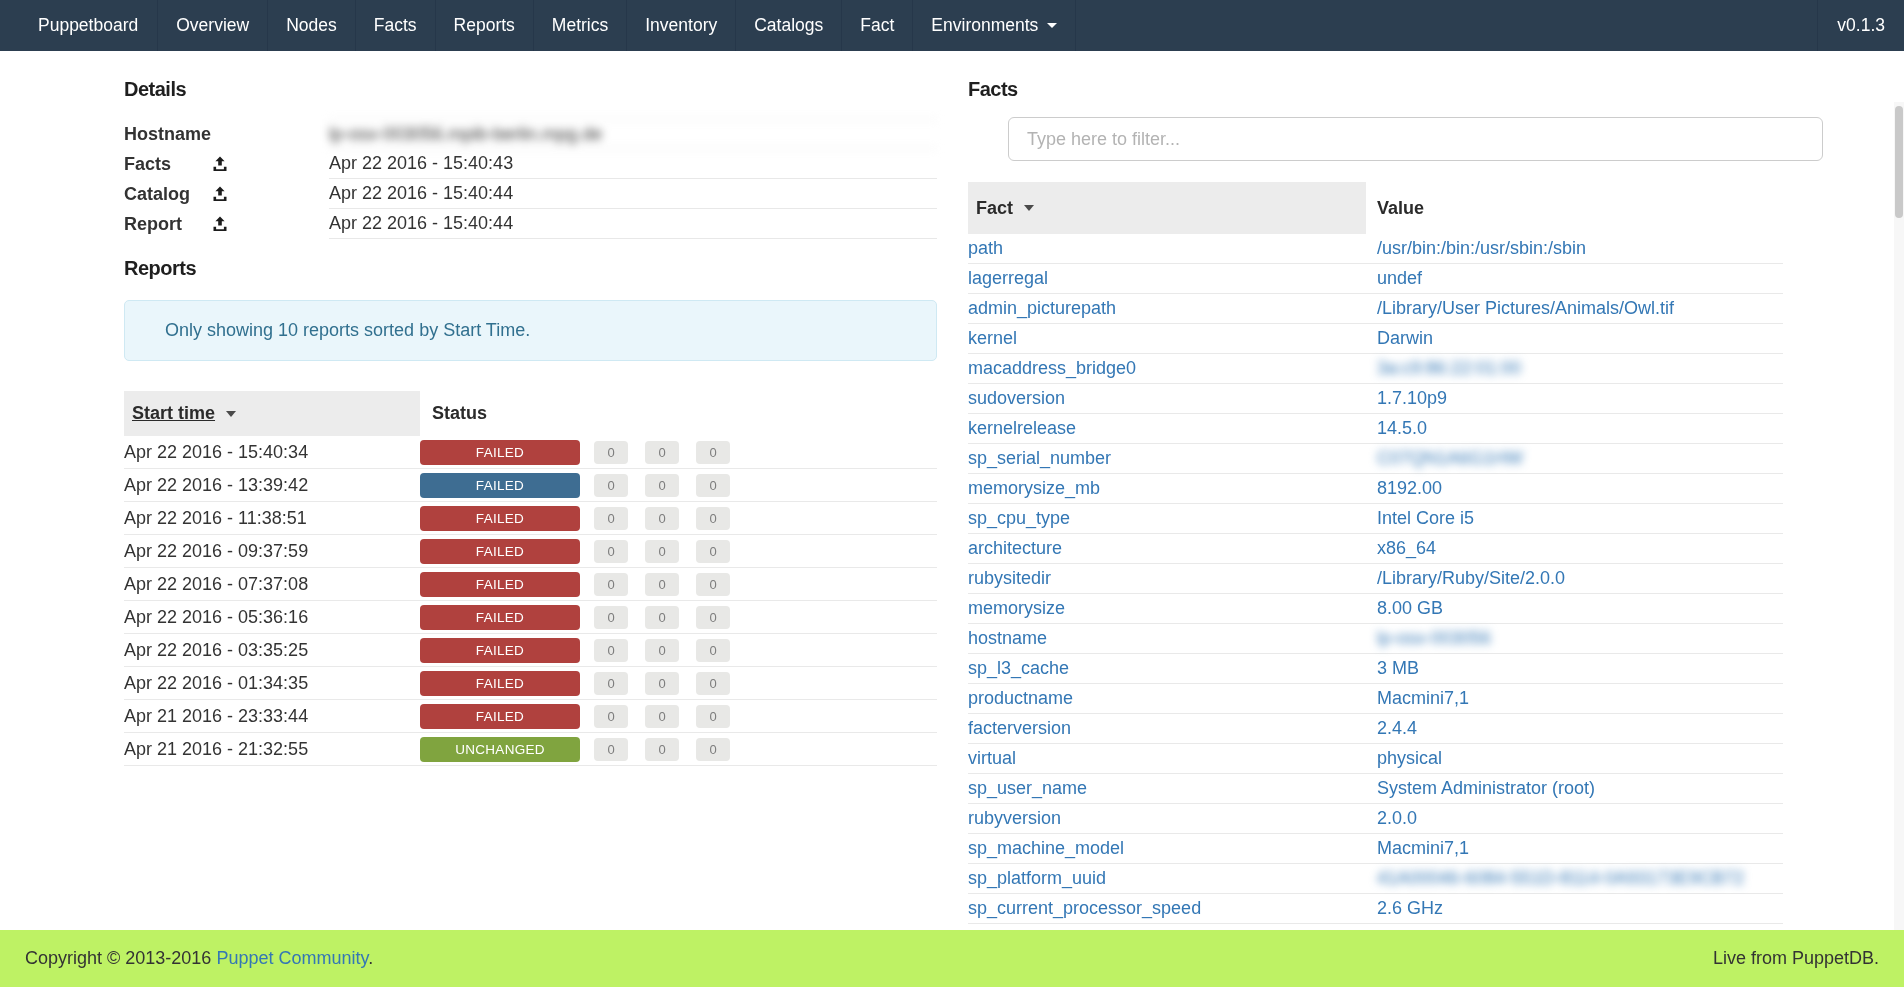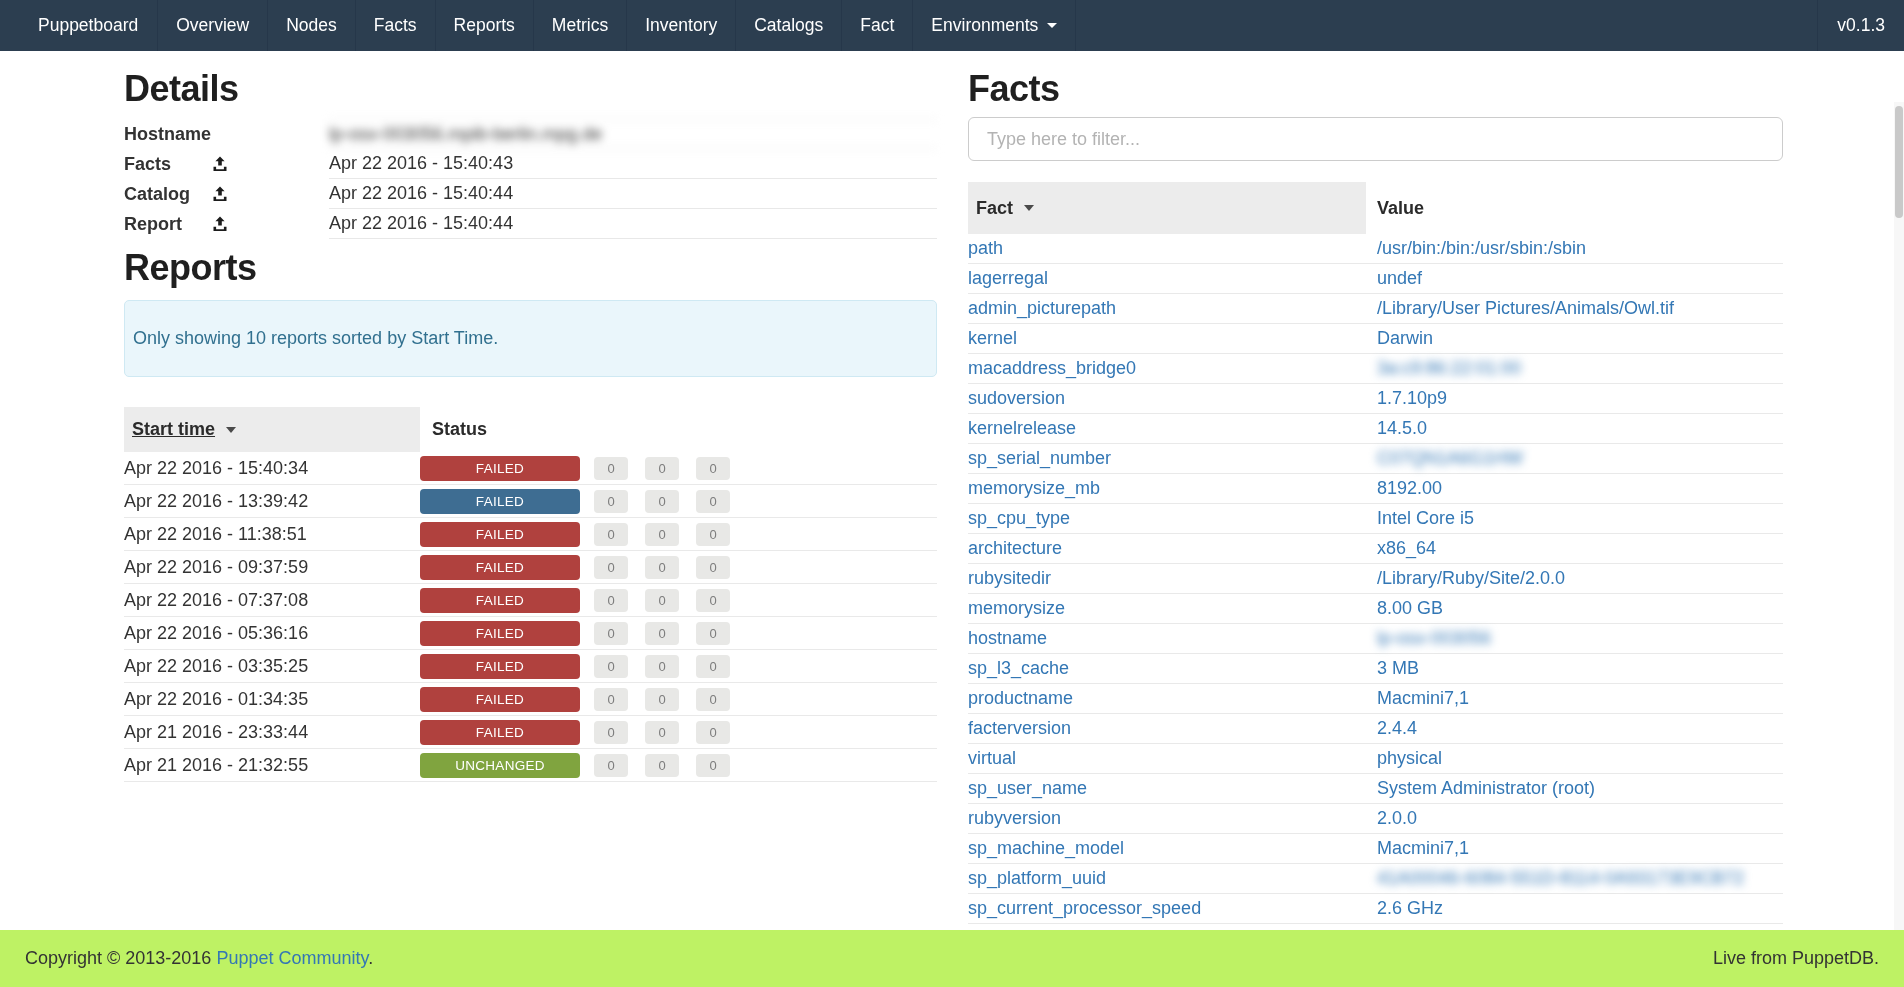--- a/index.html
+++ b/index.html
@@ -11,50 +11,50 @@
   .nav-cell { display:flex; align-items:center; padding:0 18px; border-right:1px solid #26374a; cursor:pointer; white-space:nowrap; }
   .nav-brand { padding:0 19px;margin-left:19px; }
   .nav-right { margin-left:auto; display:flex; align-items:stretch; }
   .nav-version { display:flex; align-items:center; padding:0 19px; border-left:1px solid #26374a; }
   .caret-down { width:0; height:0; border-top:5px solid #fff; border-left:5px solid transparent; border-right:5px solid transparent; margin-left:9px; display:inline-block; }
 
   main { position:absolute; top:51px; left:0; right:0; bottom:57px; overflow:hidden; }
   .col-left  { position:absolute; left:124px; top:0; width:813px; }
   .col-right { position:absolute; left:968px; top:0; width:815px; }
 
-  h2 { font-size:36px; font-weight:bold; color:#1f1f1f; margin-top:21px; letter-spacing:-0.5px; line-height:34px; }
+  h2 { font-size:20px; font-weight:bold; color:#1f1f1f; margin-top:21px; letter-spacing:-0.5px; line-height:34px; }
 
   
   .details-table { margin-top:13px; }
   .drow { display:flex; height:30px; align-items:center; font-size:18px; }
   .dlabel { width:205px; display:flex; align-items:center; font-weight:bold; color:#333; }
   .dlabel-text { width:88px; }
   .upload-icon { display:inline-flex; width:16px; height:16px; }
   .upload-icon svg { width:16px; height:16px; fill:#1c1c1c; }
   .dvalue { flex:1; height:100%; display:flex; align-items:center; color:#333; border-bottom:1px solid #e8e8e8; }
   .drow:first-child .dvalue { border-top:1px solid #e8e8e8; }
   .blurred { filter:blur(4px); }
 
   
-  .alert { margin-top:15px; height:77px; background:#eaf6fb; border:1px solid #cfe9f3; border-radius:5px; display:flex; align-items:center; padding-left:8px; color:#31708f; font-size:18px; }
+  .alert { margin-top:15px; height:61px; background:#eaf6fb; border:1px solid #cfe9f3; border-radius:5px; display:flex; align-items:center; padding-left:40px; color:#31708f; font-size:18px; }
 
   
   .reports-table { margin-top:30px; font-size:18px; }
   .rheader { display:flex; height:45px; align-items:center; }
   .rh-start { width:296px; height:100%; background:#ececec; display:flex; align-items:center; padding-left:8px; font-weight:bold; color:#2b2b2b; cursor:pointer;text-decoration:underline; }
   .rh-status { padding-left:12px; font-weight:bold; color:#2b2b2b; cursor:pointer; }
   .sort-caret { width:0; height:0; border-top:6px solid #4a4a4a; border-left:5px solid transparent; border-right:5px solid transparent; margin-left:11px; display:inline-block; }
   .rrow { display:flex; height:33px; align-items:center; border-bottom:1px solid #e9e9e9; }
   .rdate { width:296px; color:#333; }
   .rbadge { width:160px; height:25px; border-radius:4px; color:#fff; font-weight:normal; font-size:13.5px; letter-spacing:0.3px; display:flex; align-items:center; justify-content:center; }
   .rzero { width:34px; height:23px; margin-left:17px; background:#e8e8e6; border-radius:4px; color:#7d7d7d; font-size:13px; display:flex; align-items:center; justify-content:center; }
   .rzero.first { margin-left:14px; }
 
   
-  .filter-input { margin-top:11px; width:100%; height:44px; border:1px solid #ccc; border-radius:6px; font-size:18px; padding:0 18px; color:#8b5cf6; font-family:"Liberation Sans", sans-serif; outline:none; }
+  .filter-input { margin-top:11px; width:100%; height:44px; border:1px solid #ccc; border-radius:6px; font-size:18px; padding:0 18px; color:#8b5cf6; font-family:"Liberation Sans", sans-serif; outline:none;margin-left:40px; }
   .filter-input::placeholder { color:#b3b3b3; }
   .facts-table { margin-top:21px; font-size:18px; }
   .fheader { display:flex; height:52px; align-items:center; }
   .fh-fact { width:398px; height:100%; background:#ececec; display:flex; align-items:center; padding-left:8px; font-weight:bold; color:#2b2b2b; cursor:pointer; }
   .fh-value { padding-left:11px; font-weight:bold; color:#2b2b2b; cursor:pointer; }
   .frow { display:flex; height:30px; align-items:center; border-bottom:1px solid #e9e9e9; }
   .ffact { width:398px; }
   .fvalue { padding-left:11px; flex:1; }
   .fact-link { color:#3377b5; text-decoration:none; cursor:pointer; }
 

